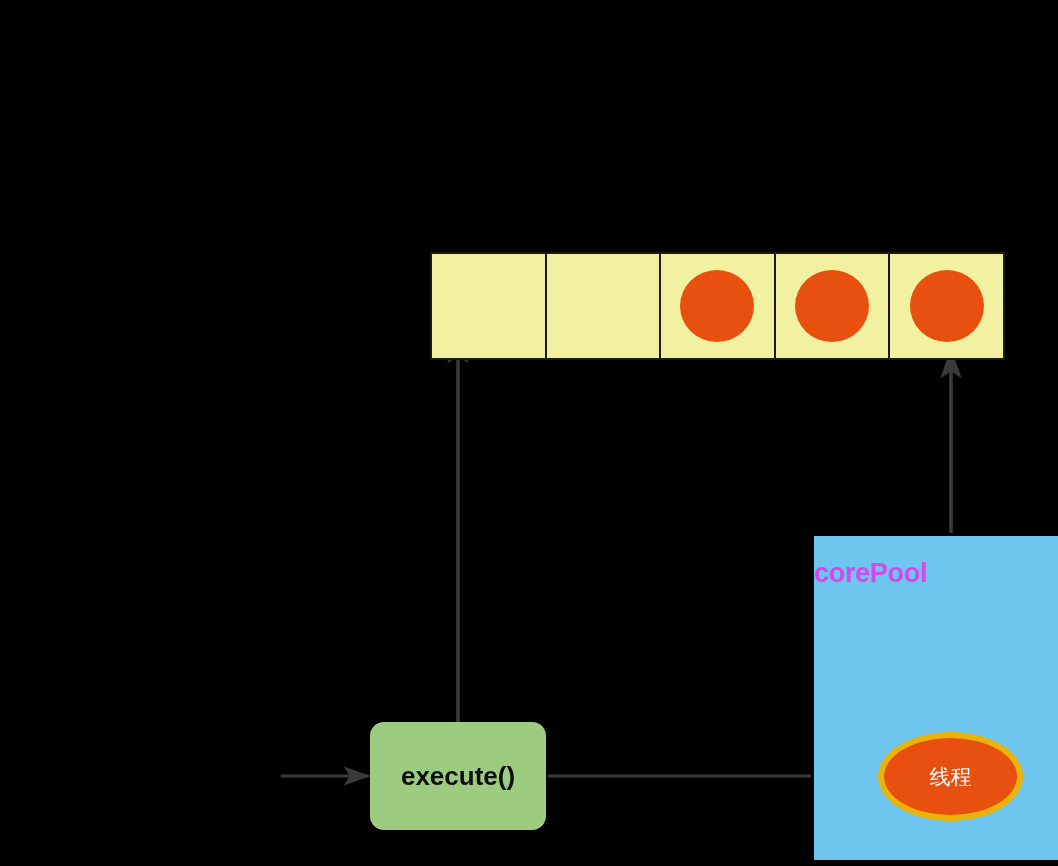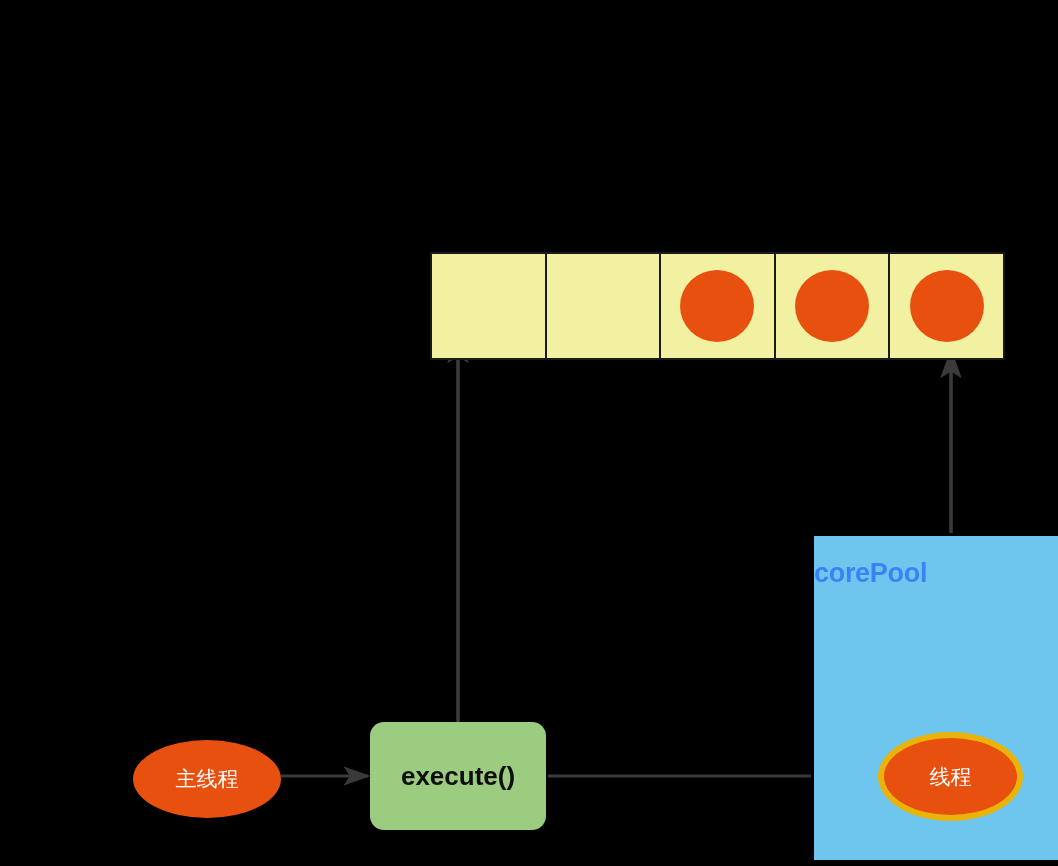--- a/index.html
+++ b/index.html
@@ -65,21 +65,21 @@
     border: 3px solid #000000;
     border-right: none;
     box-sizing: border-box;
   }
   .corepool-label {
     position: absolute;
     left: 814px;
     top: 558px;
     font-size: 27px;
     font-weight: bold;
-    color: #3b82f6;
+    color: #d946ef;
     letter-spacing: -0.3px;
     white-space: nowrap;
   }
   
   .ellipse {
     position: absolute;
     border-radius: 50%;
     background: #E8500F;
     display: flex;
     align-items: center;
@@ -169,21 +169,18 @@
     </div>
   </div>
 
   <div class="corepool-box" style="background: rgb(110, 198, 238);"></div>
   <div class="corepool-label">corePool</div>
 
   <div class="ellipse" id="worker-thread-node" style="background: rgb(232, 80, 15);">
     <span class="ell-label">线程</span>
   </div>
 
-  <div class="ellipse" id="main-thread-node" style="background: rgb(232, 80, 15);">
-    <span class="ell-label">主线程</span>
-  </div>
 
   <div class="exec-box" style="background: rgb(155, 204, 128); text-align: right;">
     <span class="exec-label">execute()</span>
   </div>
 
 </div>
 
 </body></html>

